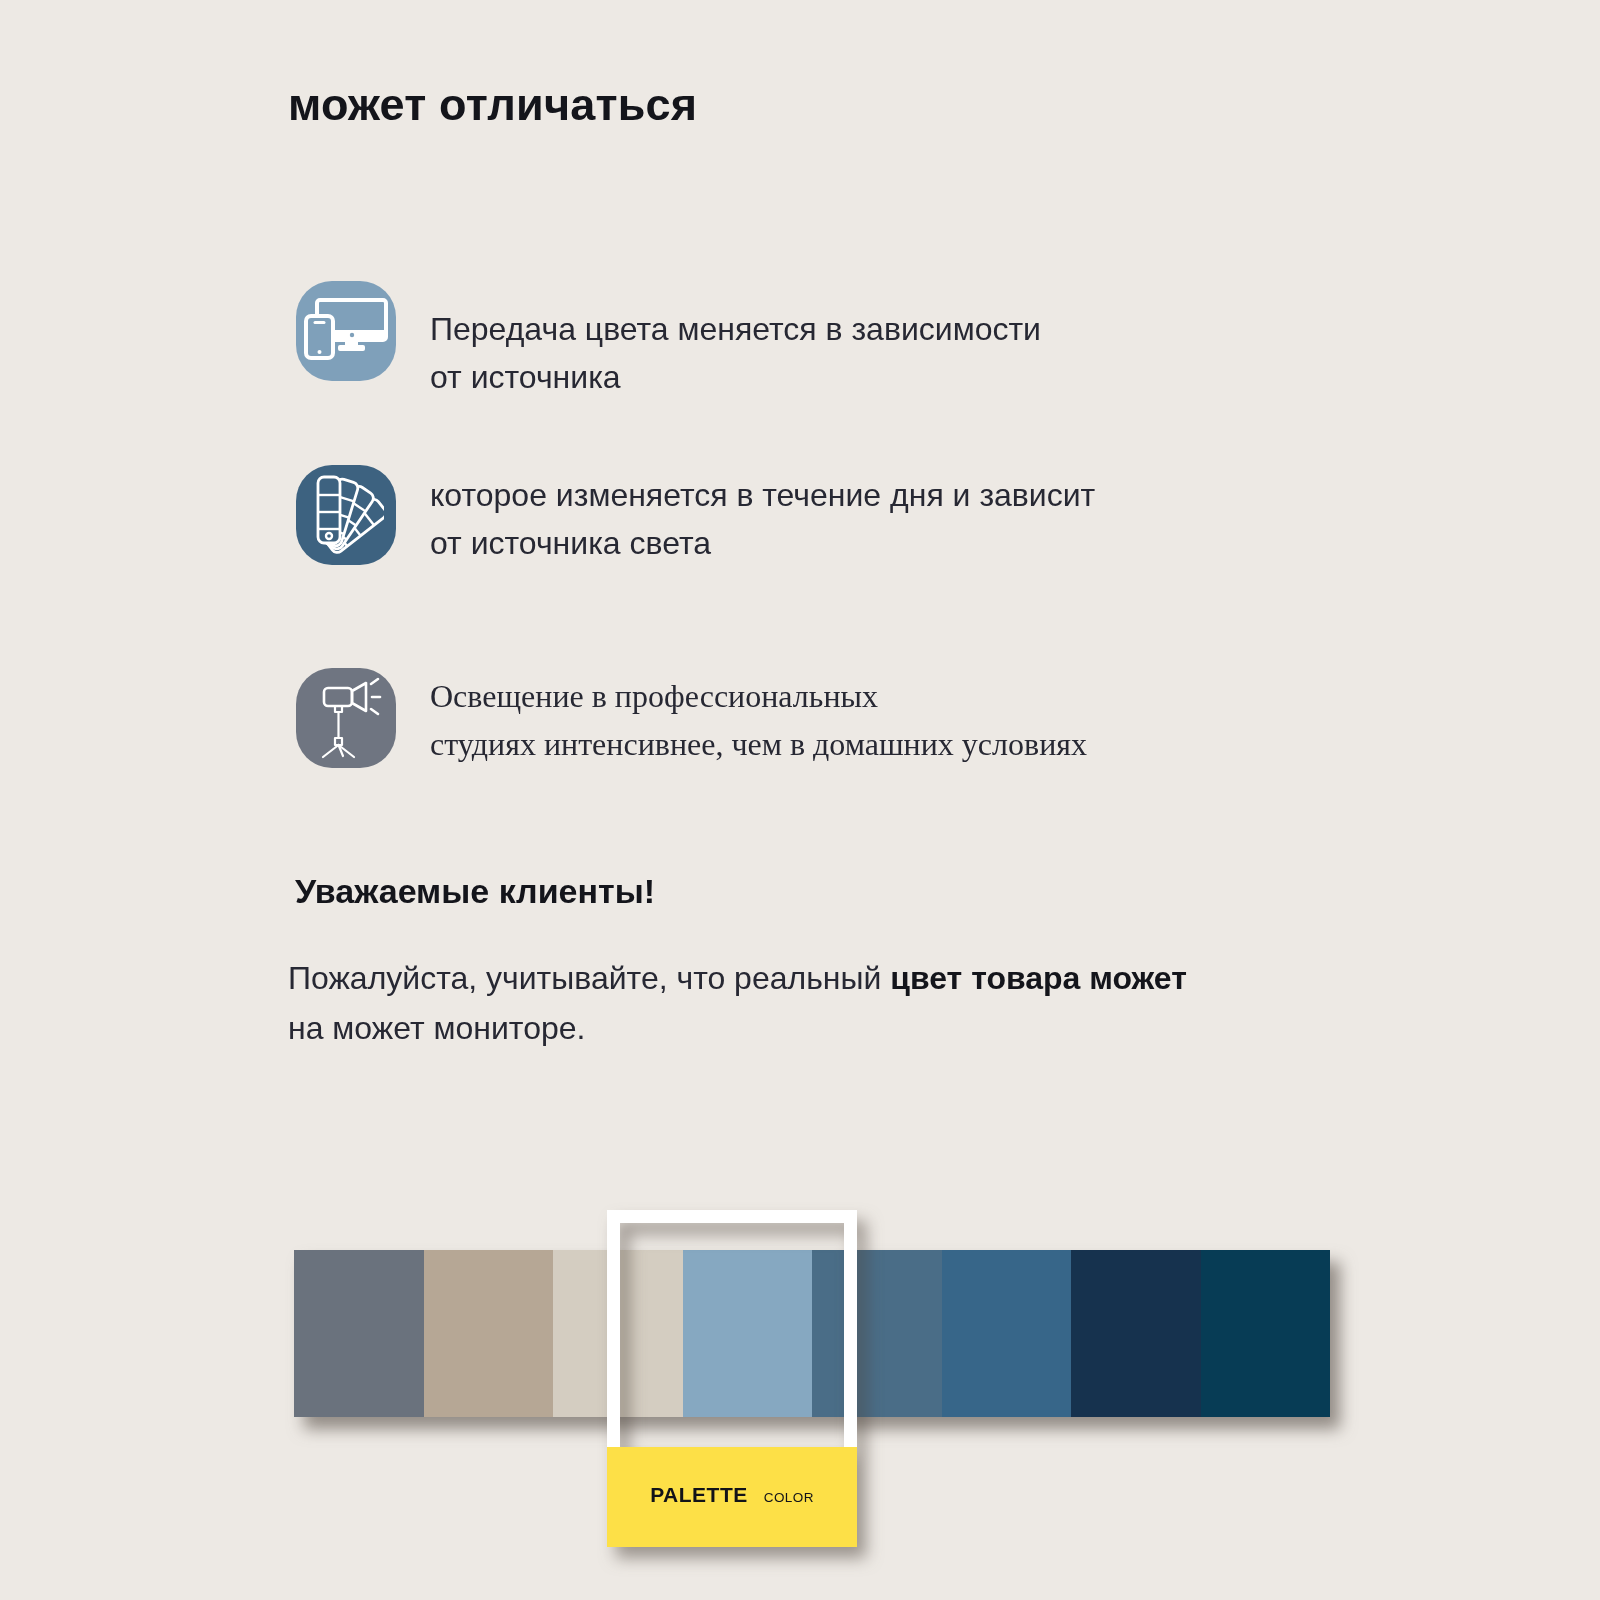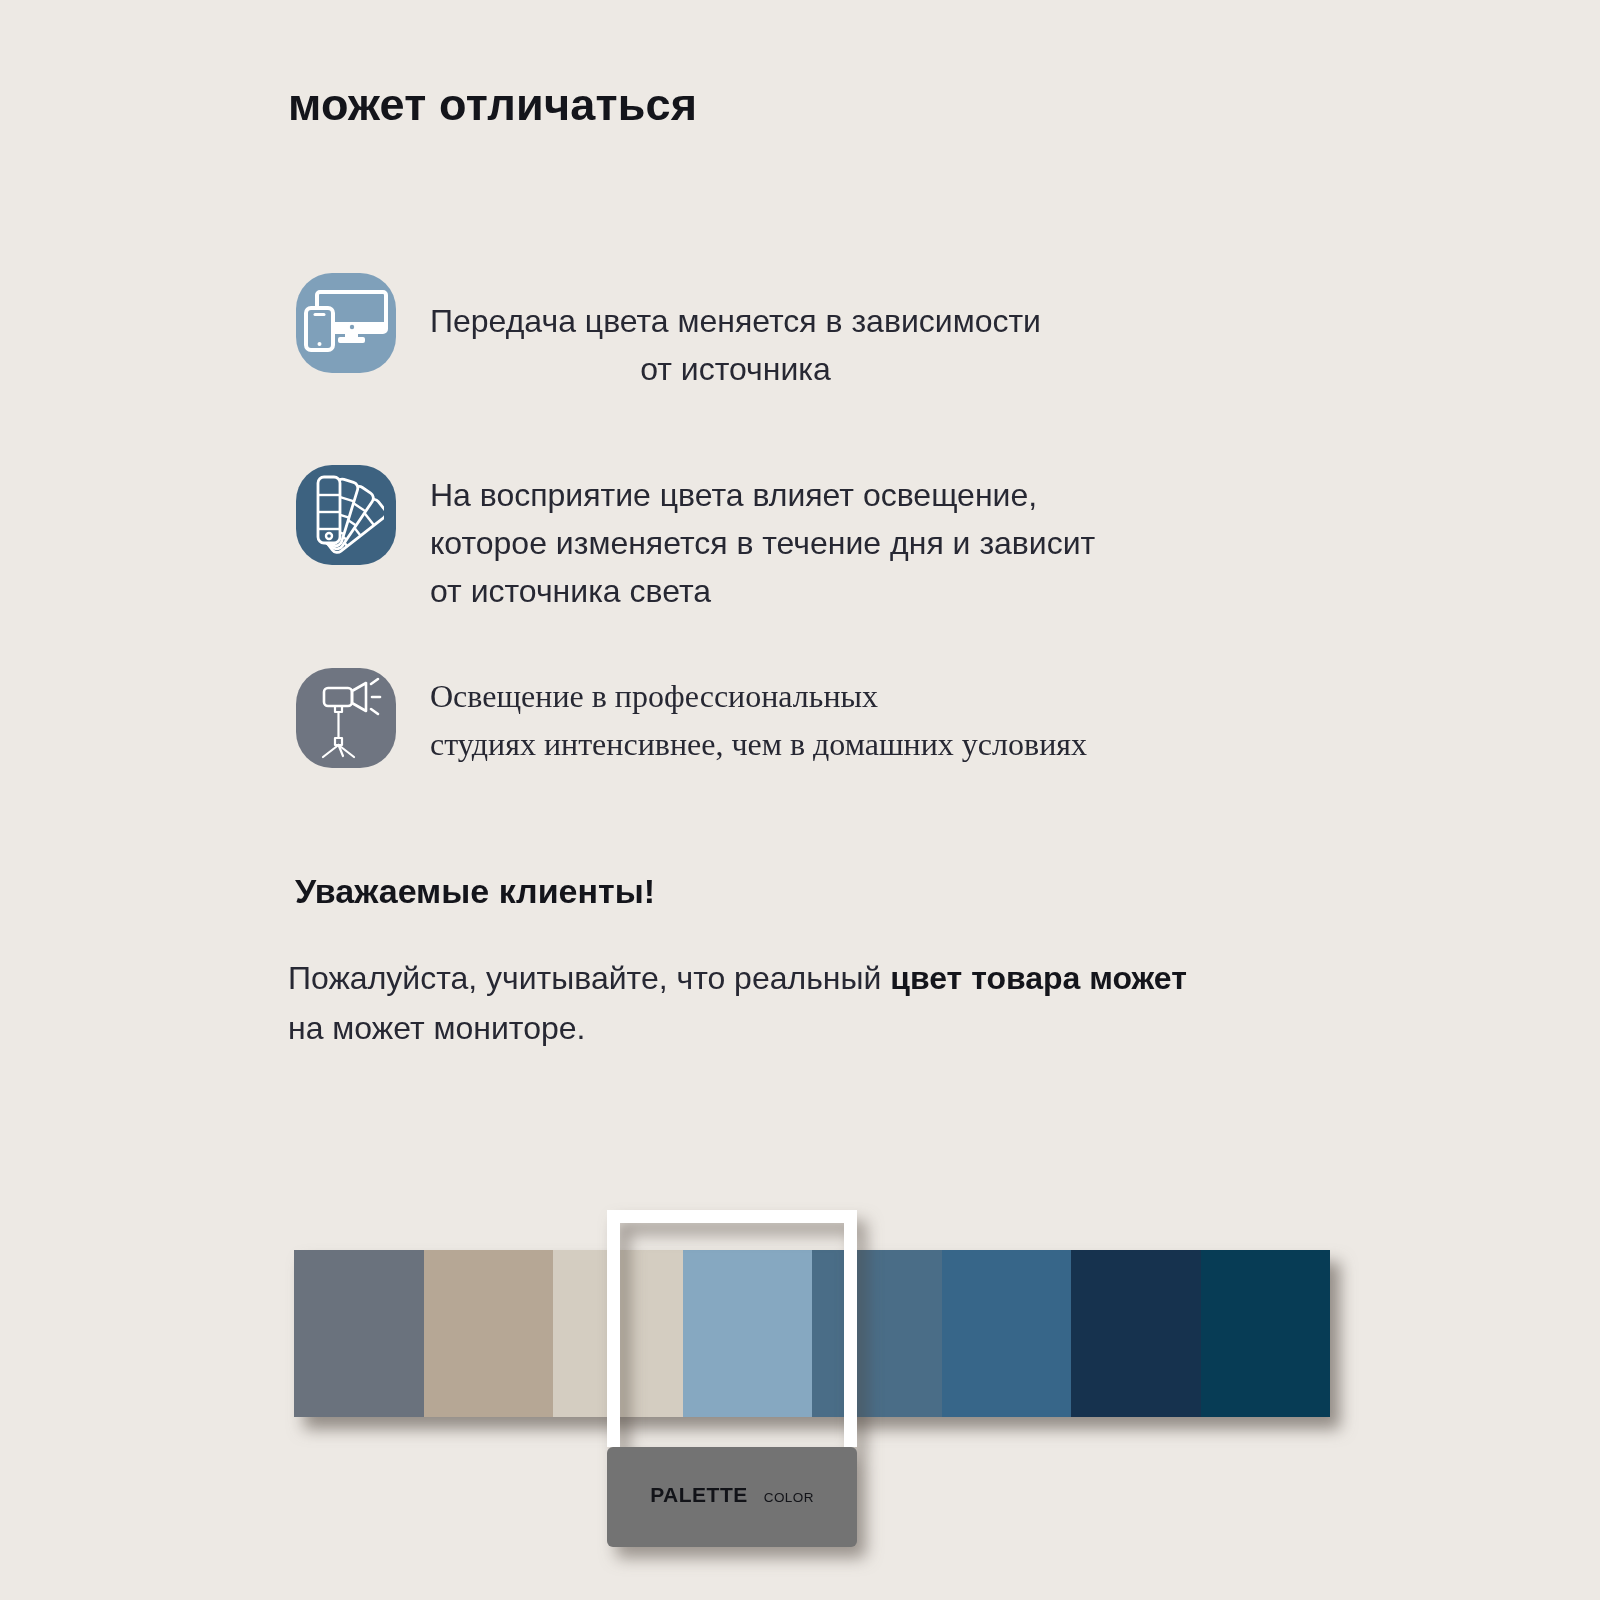--- a/index.html
+++ b/index.html
@@ -12,21 +12,21 @@
   }
   .page-title{
     position:absolute;left:288px;top:74px;
     font-size:45px;line-height:61px;font-weight:700;
     color:#14151B;letter-spacing:.2px;
   }
   .reason-row{
     position:absolute;left:296px;
     display:flex;align-items:flex-start;
   }
-  .row-1{top:273px;text-align:center;}
+  .row-1{top:281px;}
   .row-2{top:465px;}
   .row-3{top:668px;}
   .icon-tile{
     width:100px;height:100px;border-radius:36px;
     flex:0 0 auto;
     display:flex;align-items:center;justify-content:center;
   }
   .reason-text{
     margin-left:34px;
     font-size:32px;line-height:48px;color:#272833;
@@ -57,23 +57,23 @@
     filter:drop-shadow(9px 11px 8px rgba(75,65,58,.5));
   }
   .card-window{
     position:absolute;left:0;top:0;
     width:250px;height:237px;
     box-sizing:border-box;
     border:13px solid #ffffff;border-bottom:none;
   }
   .card-label{
     position:absolute;left:0;bottom:0;
-    width:250px;height:100px;background:#737373;
+    width:250px;height:100px;background:#fde047;
     display:flex;align-items:baseline;justify-content:center;gap:16px;
-    padding-top:36px;box-sizing:border-box;border-radius:6px;
+    padding-top:36px;box-sizing:border-box;
   }
   .card-label .label-primary{
     font-size:21px;font-weight:700;color:#121318;letter-spacing:.5px;
   }
   .card-label .label-secondary{
     font-size:13.5px;font-weight:400;color:#121318;letter-spacing:.4px;text-align:center;
   }
   .icon-svg{display:block;}
 </style>
 </head>
@@ -130,21 +130,20 @@
             <rect x="10" y="2" width="22" height="66" rx="6"></rect>
             <line x1="10" y1="20" x2="32" y2="20" stroke-width="2.4"></line>
             <line x1="10" y1="37" x2="32" y2="37" stroke-width="2.4"></line>
             <line x1="10" y1="54" x2="32" y2="54" stroke-width="2.4"></line>
             <circle cx="21" cy="61" r="3" fill="none" stroke-width="2.4"></circle>
           </g>
         </g>
       </svg>
     </div>
     <div class="reason-text">
-      <div>На восприятие цвета влияет освещение,</div>
       <div>которое изменяется в течение дня и зависит</div>
       <div>от источника света</div>
     </div>
   </div>
 
   <div class="reason-row row-3">
     <div class="icon-tile" style="background-color: rgb(111, 117, 129); color: rgb(111, 117, 129);">
       <svg class="icon-svg" width="72" height="84" viewBox="0 0 72 84">
         <g fill="none" stroke="#fff" stroke-width="2.6" stroke-linecap="round" stroke-linejoin="round">
           <rect x="14" y="12" width="28" height="18" rx="4"></rect>

